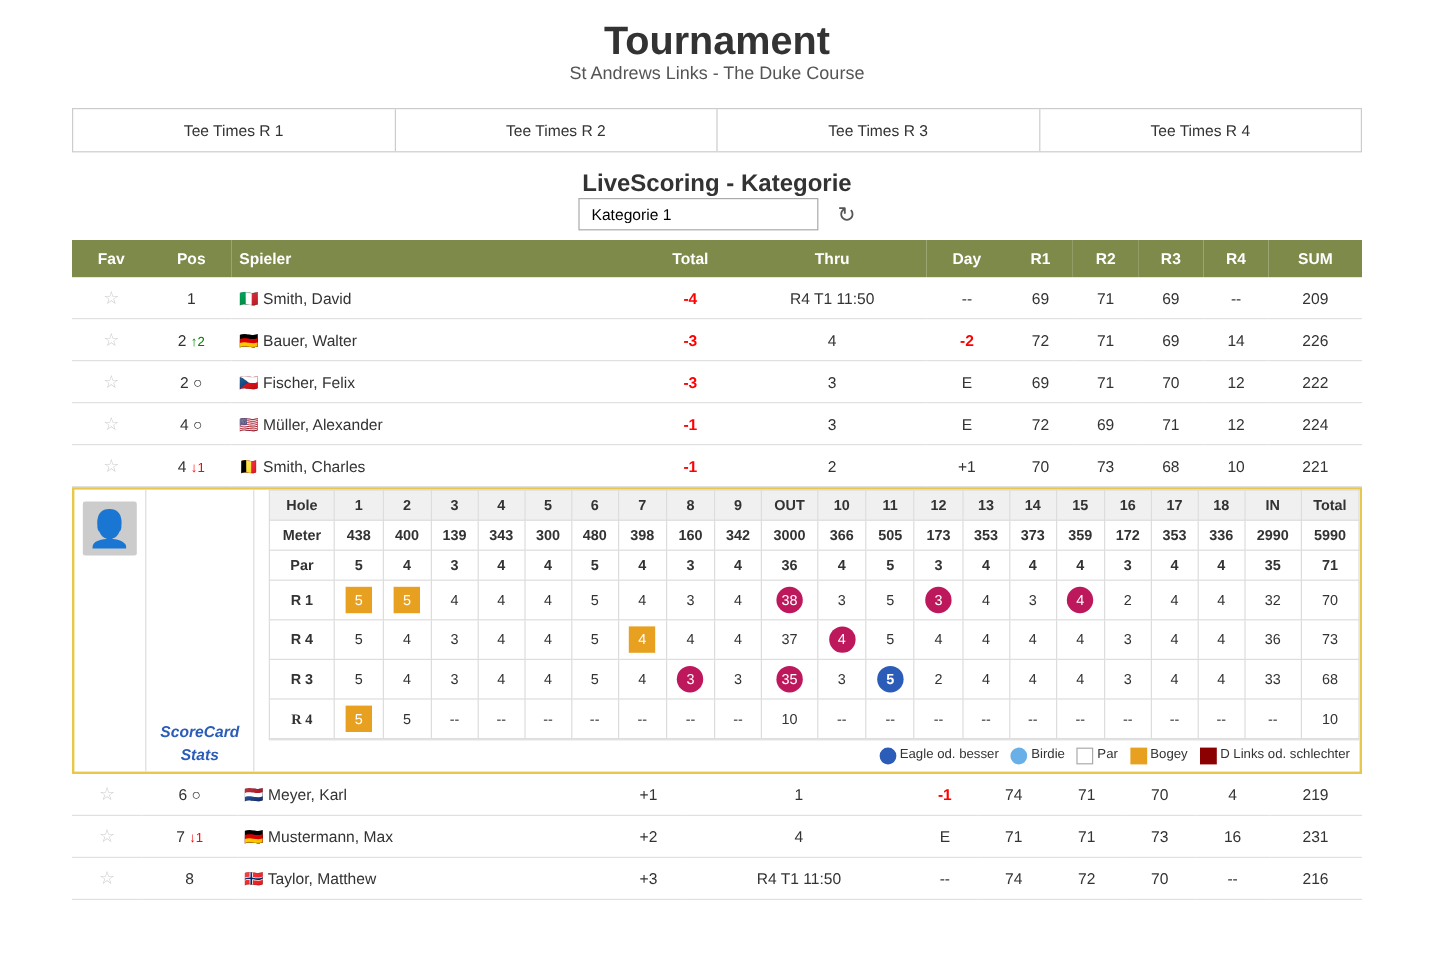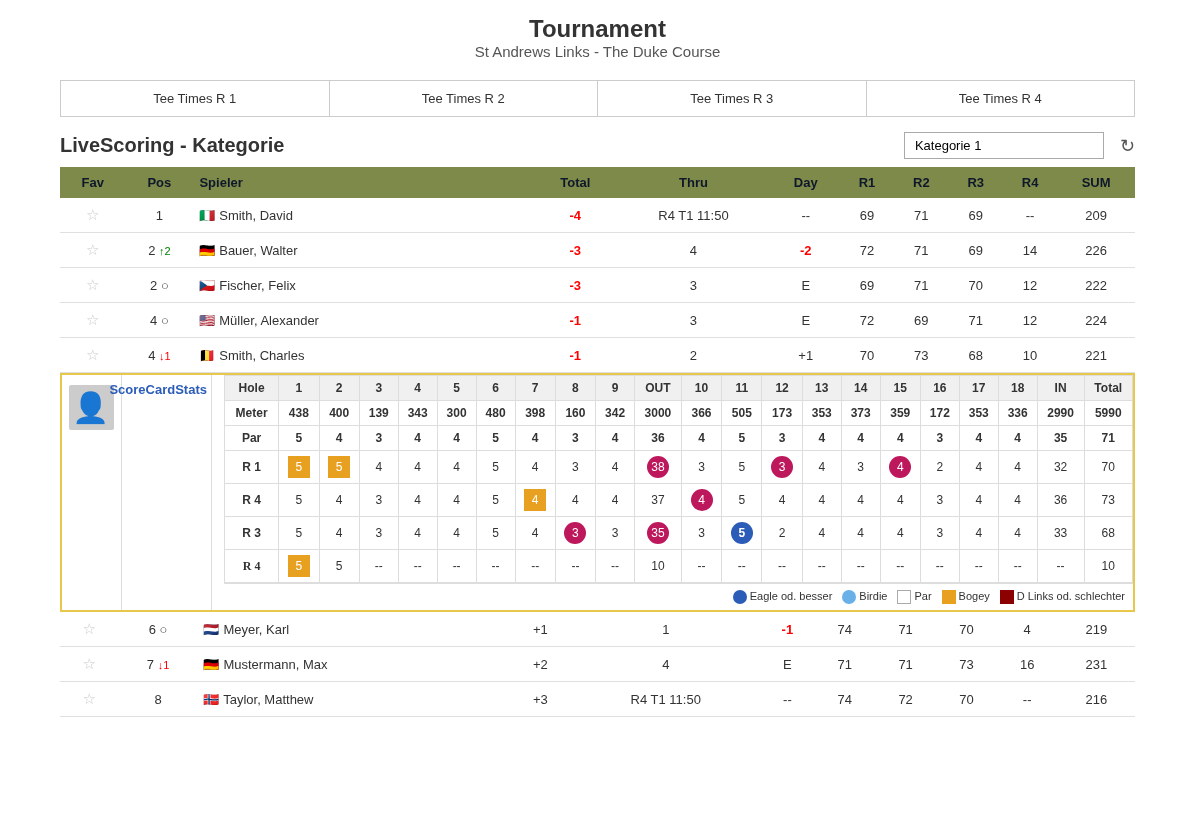--- a/index.html
+++ b/index.html
@@ -1,40 +1,40 @@
 <!DOCTYPE html>
 <html><head>
   <meta charset="utf-8">
   <style>
     * { box-sizing: border-box; margin: 0; padding: 0; }
     body { font-family: Arial, sans-serif; font-size: 13px; background: #fff; color: #333; width: 1195px; }
 
     .page-header { text-align: center; padding: 15px 0 10px; }
-    .page-header h1 { font-size: 24px; font-weight: bold; }
+    .page-header h1 { font-size: 33px; font-weight: bold; }
     .page-header p { font-size: 15px; color: #555; }
 
     .tee-times-bar { display: flex; border: 1px solid #ccc; margin: 10px 60px; }
     .tee-times-bar .tt-item {
       flex: 1; text-align: center; padding: 10px;
       border-right: 1px solid #ccc; cursor: pointer; font-size: 13px;
     }
     .tee-times-bar .tt-item:last-child { border-right: none; }
 
-    .livescoring-header { display: flex; align-items: center; margin: 15px 60px 8px; }
+    .livescoring-header { display: flex; align-items: center; margin: 15px 60px 8px; flex-direction: column; }
     .livescoring-title { font-size: 20px; font-weight: bold; flex: 1; }
     .kategorie-select-wrap { display: flex; align-items: center; gap: 8px; }
     .kategorie-select {
       border: 1px solid #aaa; padding: 5px 10px; font-size: 13px;
       width: 200px; cursor: pointer; background: #fff;
       appearance: none; -webkit-appearance: none;
     }
     .refresh-icon { font-size: 18px; cursor: pointer; color: #555; margin-left: 8px; }
 
     .scores-table { width: calc(100% - 120px); margin: 0 60px; border-collapse: collapse; }
-    .scores-table thead tr { background: #7d8a4a; color: #0f172a; }
+    .scores-table thead tr { background: #7d8a4a; color: #ffffff; }
     .scores-table thead th { padding: 8px 6px; text-align: center; font-weight: bold; font-size: 13px; }
     .scores-table thead th.left { text-align: left; }
     .scores-table tbody tr { border-bottom: 1px solid #e0e0e0; }
     .scores-table tbody td { padding: 8px 6px; text-align: center; vertical-align: middle; }
     .scores-table tbody td.left { text-align: left; }
 
     .star-icon { color: #ccc; font-size: 15px; cursor: pointer; }
     .score-neg { color: red; font-weight: bold; }
     .score-pos { color: #333; }
     .move-up { color: green; font-size: 11px; }
@@ -51,22 +51,22 @@
       width: 60px; display: flex; align-items: flex-start; justify-content: center;
       padding-top: 10px; border-right: 1px solid #ddd;
     }
     .avatar-placeholder {
       width: 45px; height: 45px; background: #ccc; border-radius: 2px;
       display: flex; align-items: center; justify-content: center;
     }
     .avatar-silhouette { font-size: 30px; color: #999; }
 
     .scorecard-left-labels {
-      width: 90px; display: flex; flex-direction: row; justify-content: flex-end;
-      padding: 5px 4px; border-right: 1px solid #ddd; text-align: center;
+      width: 90px; display: flex; flex-direction: column; justify-content: flex-end;
+      padding: 5px 4px; border-right: 1px solid #ddd; text-align: center; font-style: italic;
     }
     .sc-label { font-size: 13px; font-weight: bold; color: #2a5cb8; cursor: pointer; padding: 2px 0; }
     .sc-label-stats { font-size: 13px; font-weight: bold; color: #2a5cb8; cursor: pointer; padding: 2px 0; }
 
     .scorecard-table-wrap { flex: 1; overflow-x: auto; padding-left: 12px; }
     .sc-table { border-collapse: collapse; width: 100%; font-size: 12px; }
     .sc-table th, .sc-table td {
       border: 1px solid #ddd; text-align: center; padding: 5px 3px;
       min-width: 28px;
     }

